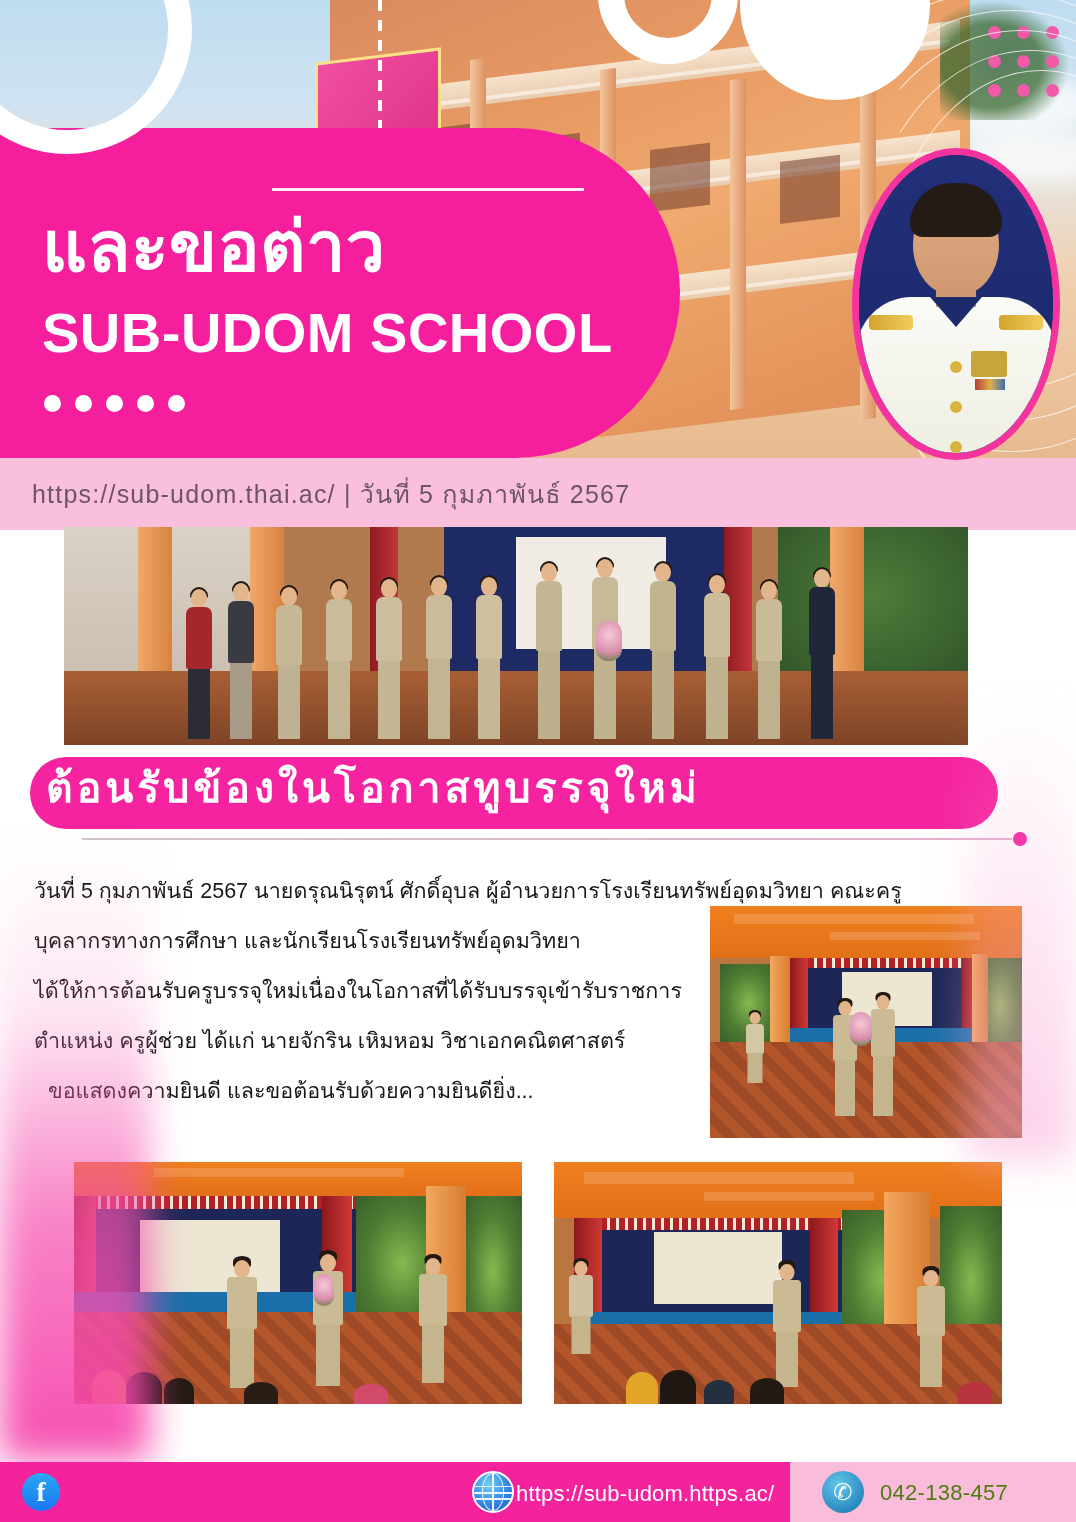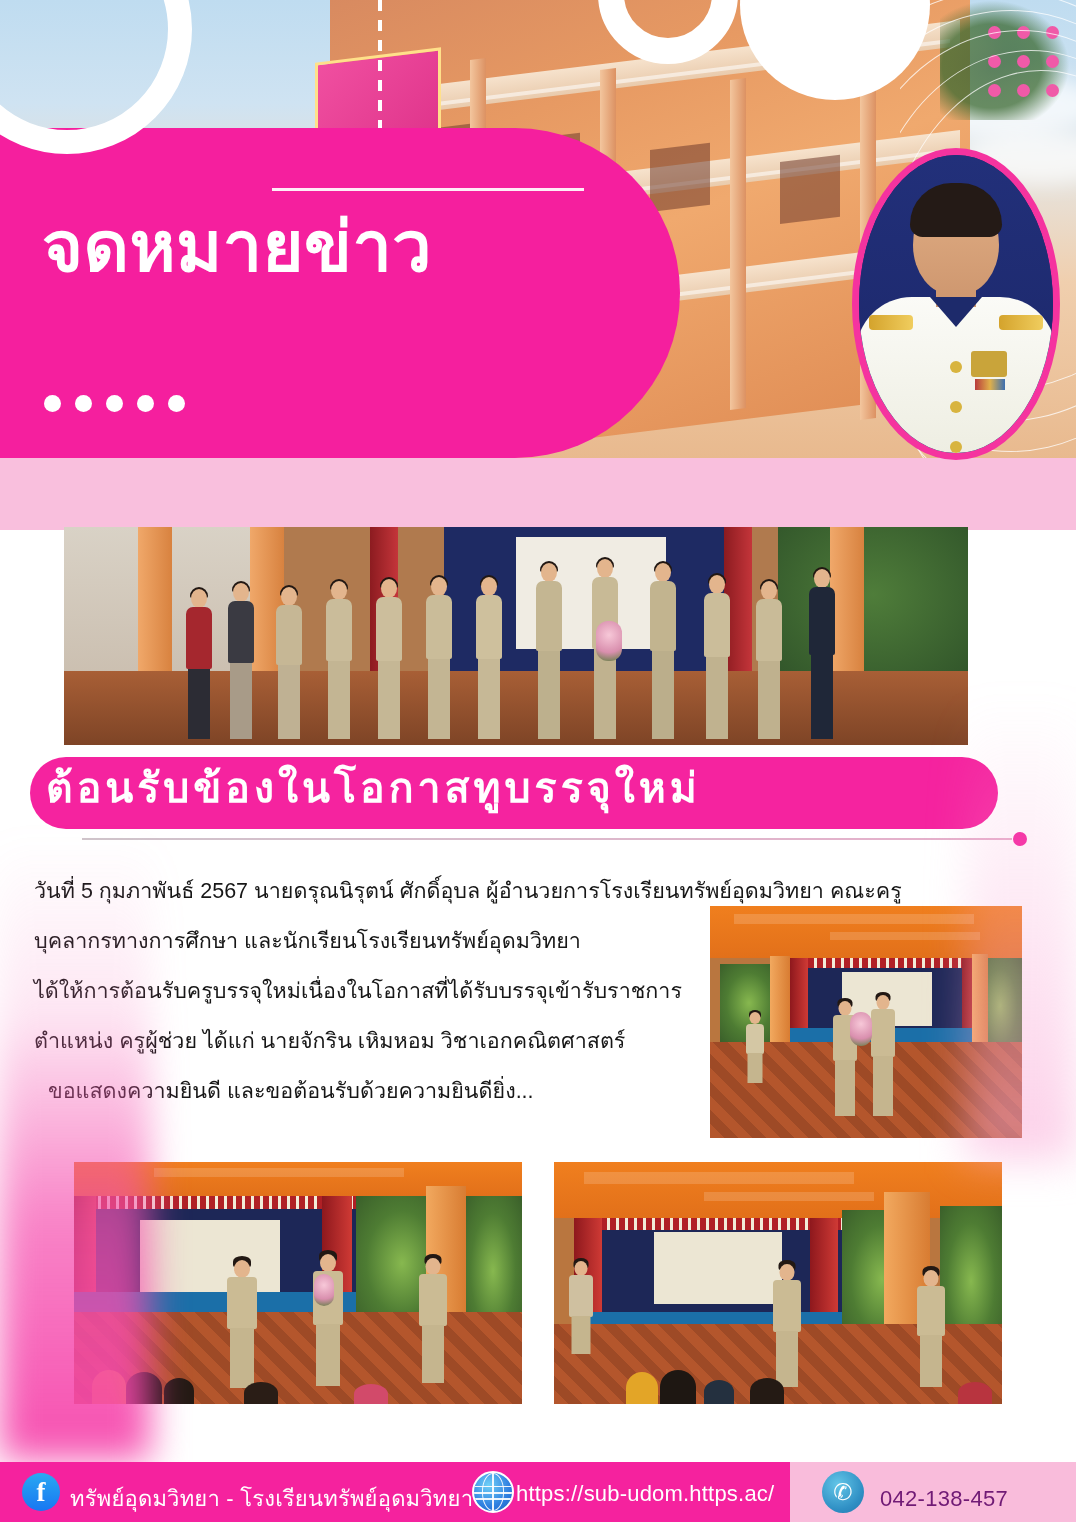--- a/index.html
+++ b/index.html
@@ -289,21 +289,21 @@
   .globe-icon .par{position:absolute;left:0;width:100%;height:1.6px;background:rgba(255,255,255,.9);}
   .url-foot{
     position:absolute;left:516px;top:19px;font-size:22px;color:#ffffff;letter-spacing:.2px;
   }
   .phone-icon{
     position:absolute;left:822px;top:9px;width:42px;height:42px;border-radius:50%;
     background:radial-gradient(circle at 38% 32%,#63c6e8,#2f8fc4 65%,#2477ad 100%);
     display:flex;align-items:center;justify-content:center;color:#fff;font-size:23px;
   }
   .phone-text{
-    position:absolute;left:880px;top:24px;font-size:22px;color:#701a75;letter-spacing:.3px;
+    position:absolute;left:880px;top:18px;font-size:22px;color:#4d7c0f;letter-spacing:.3px;
   }
 
   
   .dotgrid{position:absolute;left:988px;top:26px;display:grid;grid-template-columns:repeat(3,13px);gap:16px;}
   .dotgrid i{display:block;width:13px;height:13px;border-radius:50%;background:#f05aa8;}
 </style>
 </head>
 <body>
 
 <div class="page">
@@ -359,31 +359,33 @@
       <b style="left:-60px;top:30px;width:360px;height:450px;"></b>
       <b style="left:-40px;top:50px;width:340px;height:455px;"></b>
       <b style="left:-20px;top:70px;width:320px;height:460px;"></b>
     </div>
 
     <div class="magenta-panel"></div>
     <div class="white-ring"></div>
 
     <div class="badge-rule"></div>
 
-    <div class="h-title-th">จดหมายข่าว</div>
+    <div class="h-title-th">และขอต่าว</div>
+    <div class="h-title-en">SUB-UDOM SCHOOL</div>
 
     <div class="dot-row">
       <i></i>
         <i></i>
         <i></i>
         <i></i>
         <i></i>
     </div>
 
     <div class="url-strip"></div>
+    <div class="url-text">https://sub-udom.thai.ac/ | วันที่ 5 กุมภาพันธ์  2567</div>
 
     <div class="portrait">
       <div class="p-bg"></div>
       <div class="p-body"></div>
       <div class="p-ep l"></div>
         <div class="p-ep r"></div>
       <div class="p-neck"></div>
       <div class="p-collar"></div>
       <div class="p-head"></div>
       <div class="p-hair"></div>
@@ -616,21 +618,20 @@
   </div>
 
   <div class="pink-glow"></div>
   <div class="pink-glow-r"></div>
 
   <div class="footer">
     <div class="foot-l"></div>
     <div class="foot-r"></div>
 
     <div class="fb-icon">f</div>
-    <div class="fb-text">ทรัพย์อุดมวิทยา - โรงเรียนทรัพย์อุดมวิทยา</div>
 
     <div class="globe-icon">
       <span class="par" style="top:33%;"></span>
       <span class="par" style="top:50%;"></span>
       <span class="par" style="top:67%;"></span>
       <span class="mer"></span>
       <span class="mer2"></span>
     </div>
     <div class="url-foot">https://sub-udom.https.ac/</div>
 

